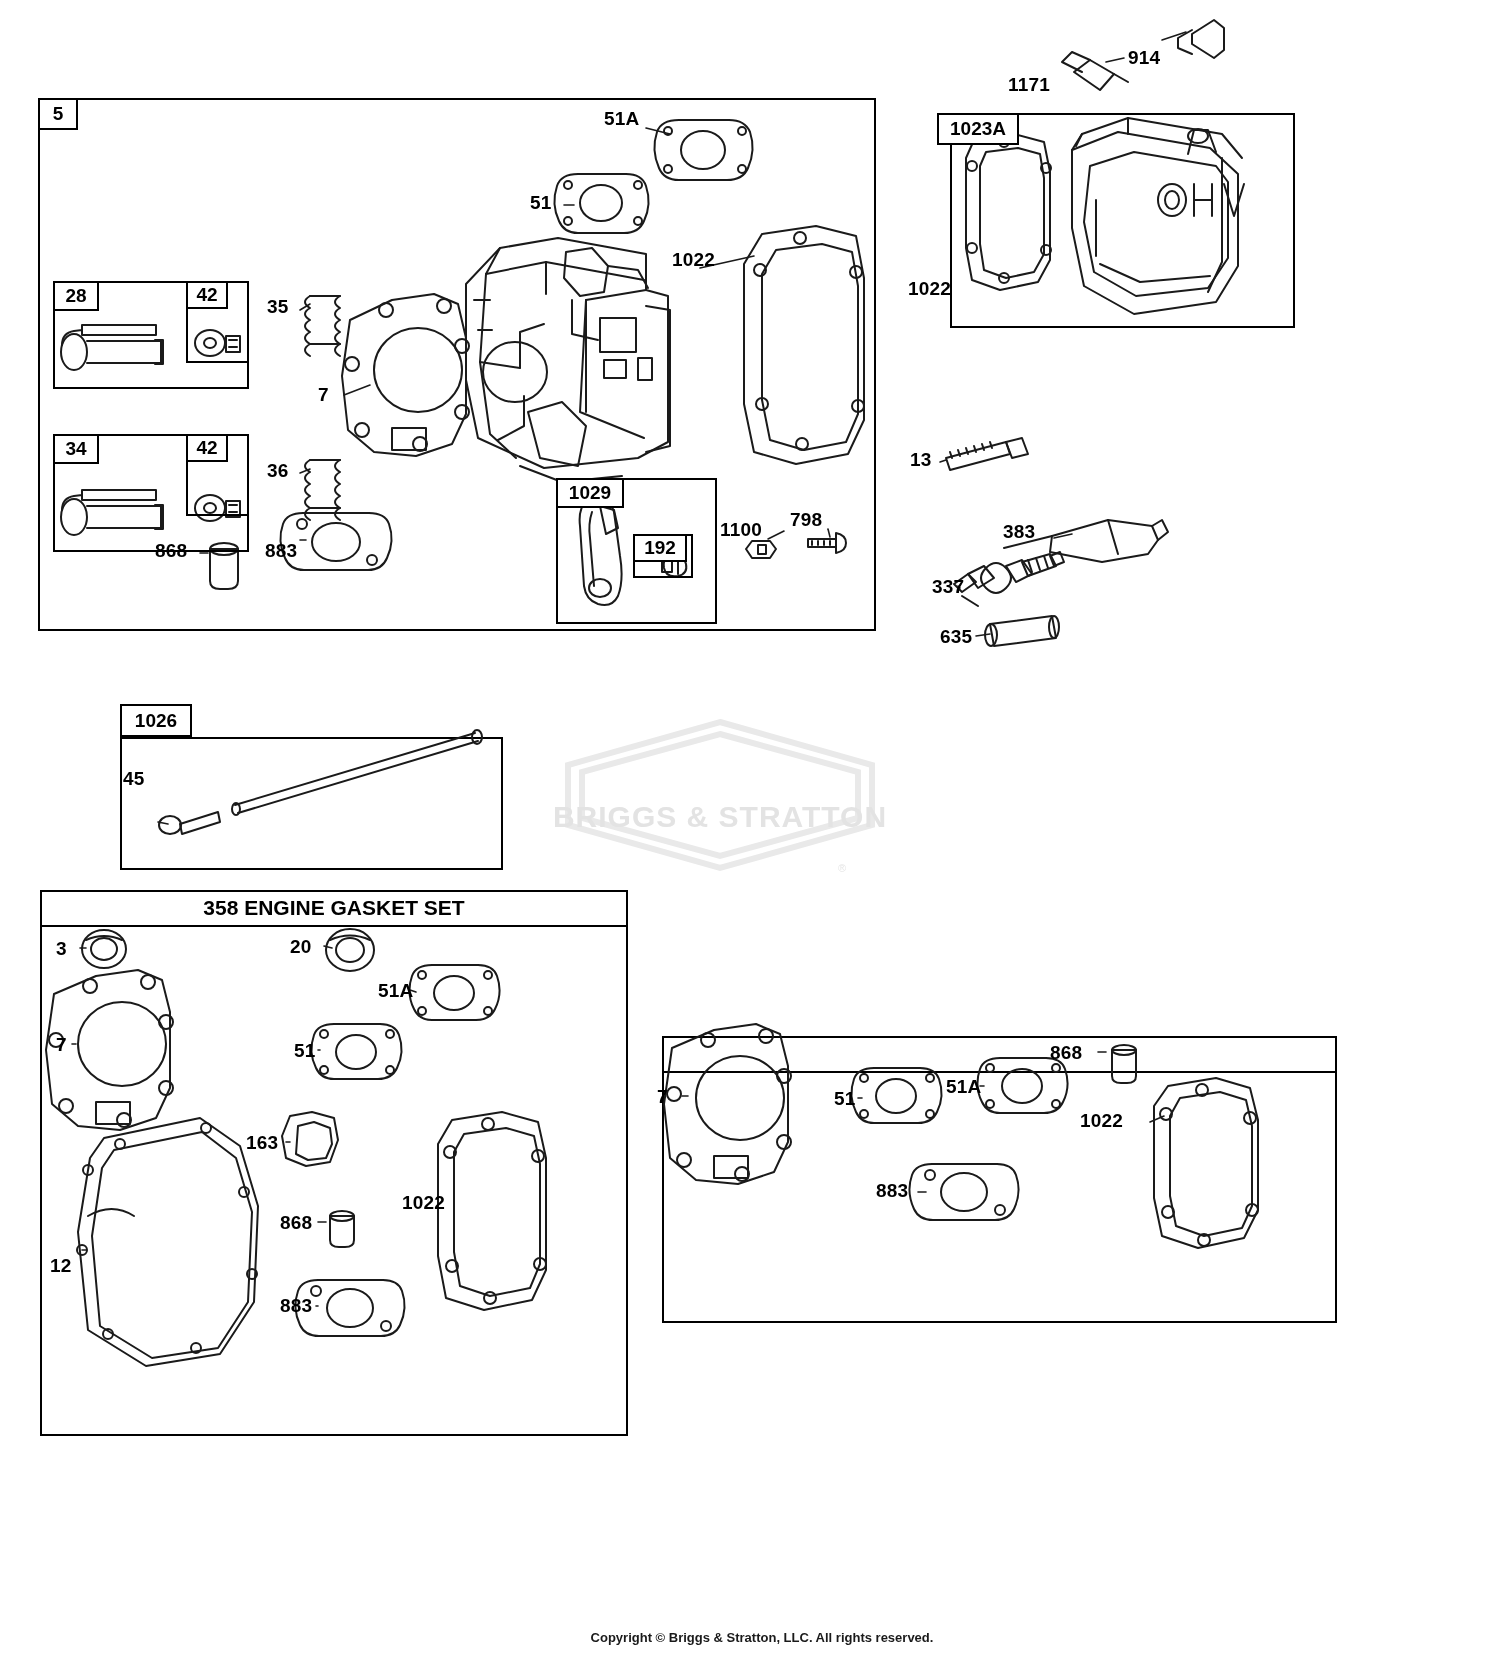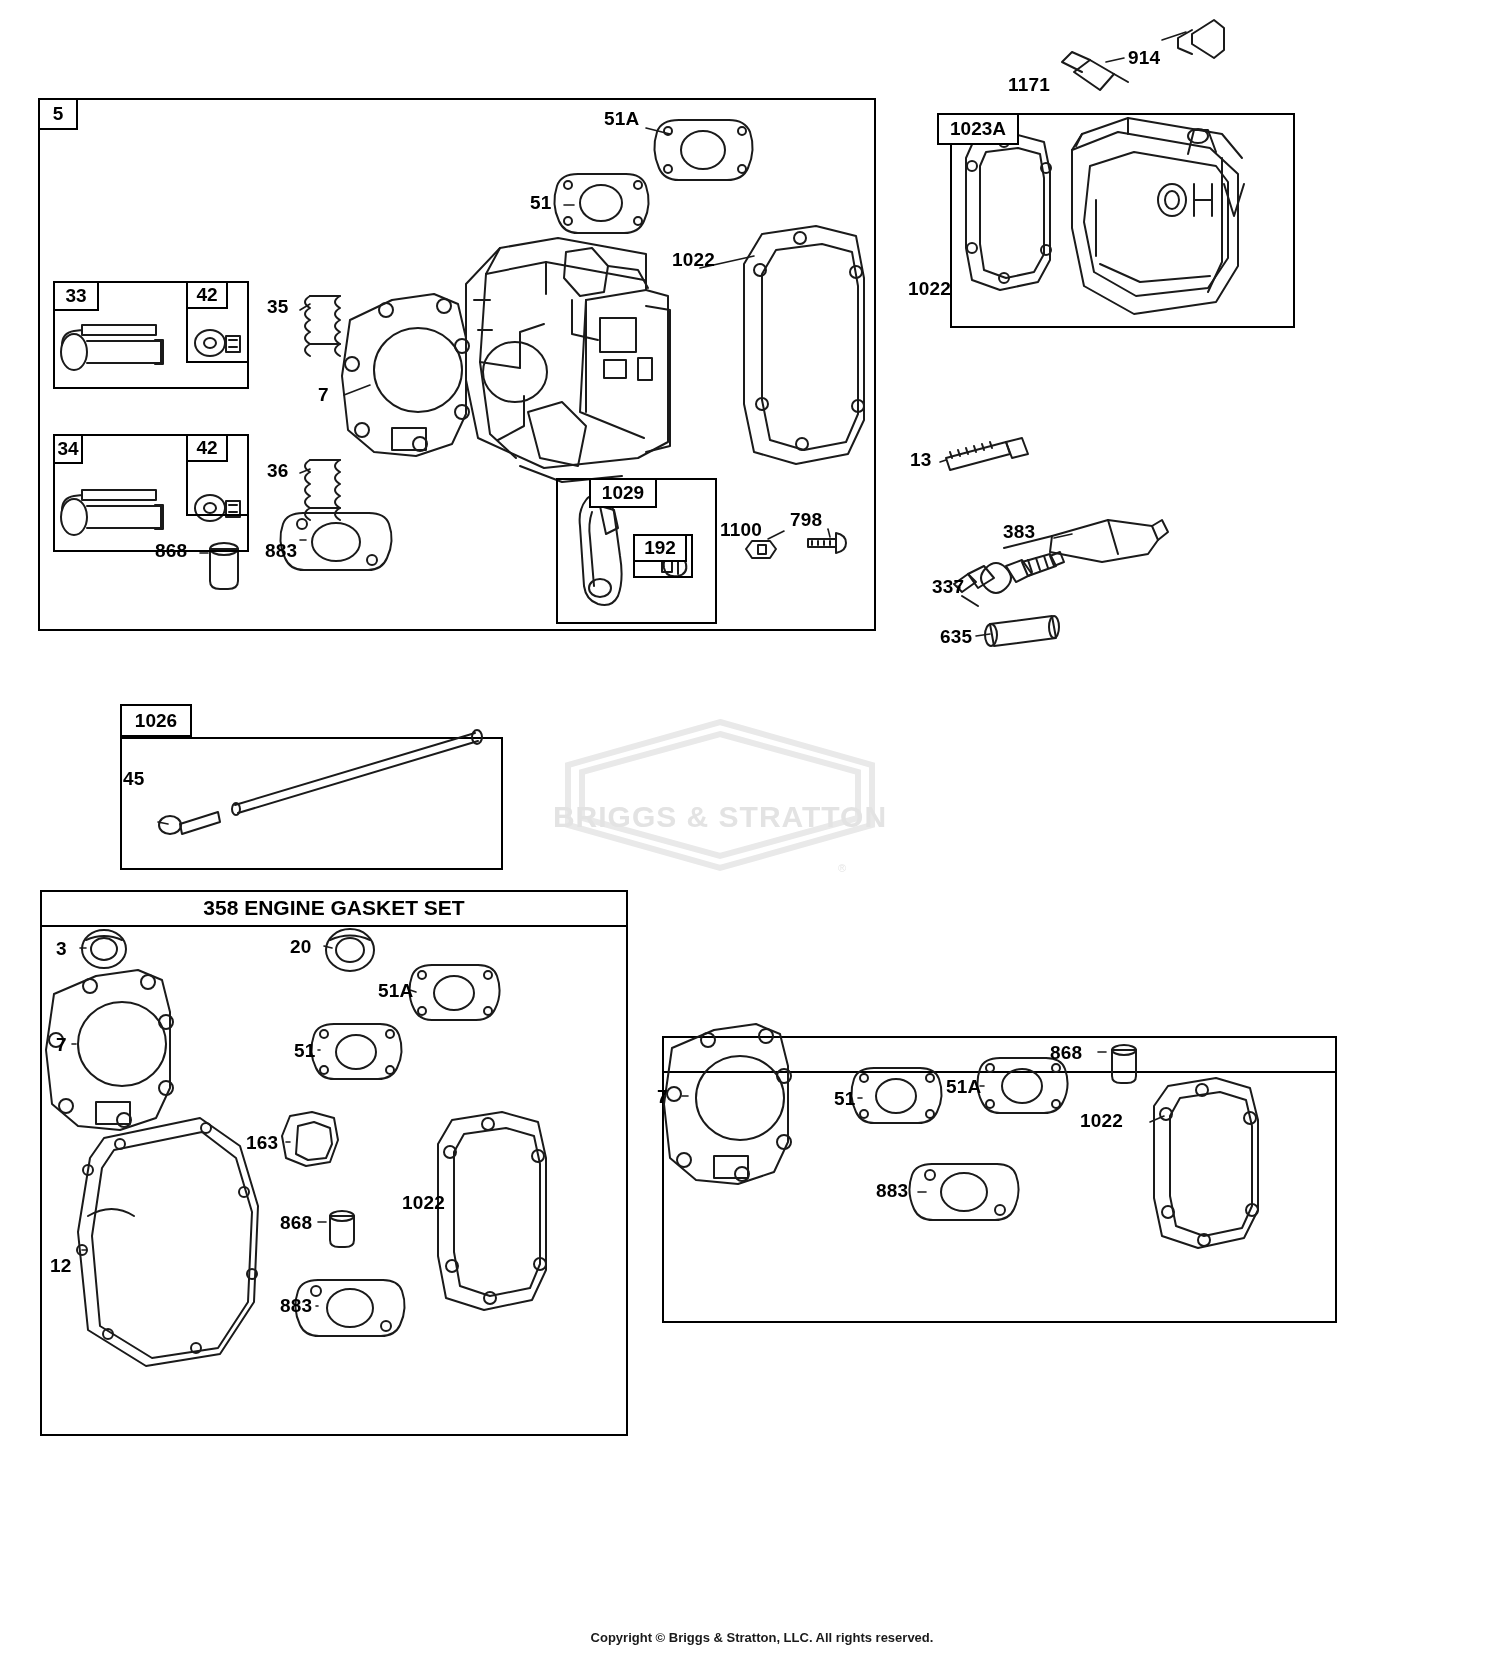--- a/index.html
+++ b/index.html
@@ -522,38 +522,38 @@
       </g>
     </g>
   </svg>
 
   <div class="boxlabel" style="left:38px; top:98px; width:40px; height:32px;">5</div>
 
   <div class="label" style="left:604px; top:108px;">51A</div>
   <div class="label" style="left:530px; top:192px;">51</div>
   <div class="label" style="left:672px; top:249px;">1022</div>
 
-  <div class="boxlabel" style="left:53px; top:281px; width:46px; height:30px;">33</div>
-  <div class="boxlabel" style="left:53px; top:434px; width:30px; height:30px;">34</div>
+  <div class="boxlabel" style="left:53px; top:281px; width:46px; height:30px;">28</div>
+  <div class="boxlabel" style="left:53px; top:434px; width:46px; height:30px;">34</div>
 
   <div class="panel" style="left:53px; top:281px; width:196px; height:108px;"></div>
   <div class="panel" style="left:53px; top:434px; width:196px; height:118px;"></div>
   <div class="panel" style="left:186px; top:281px; width:63px; height:82px;"></div>
   <div class="panel" style="left:186px; top:434px; width:63px; height:82px;"></div>
   <div class="boxlabel" style="left:186px; top:281px; width:42px; height:28px;">42</div>
   <div class="boxlabel" style="left:186px; top:434px; width:42px; height:28px;">42</div>
 
   <div class="label" style="left:267px; top:296px;">35</div>
   <div class="label" style="left:267px; top:460px;">36</div>
   <div class="label" style="left:318px; top:384px;">7</div>
   <div class="label" style="left:155px; top:540px;">868</div>
   <div class="label" style="left:265px; top:540px;">883</div>
 
   <div class="panel" style="left:556px; top:478px; width:161px; height:146px;"></div>
-  <div class="boxlabel" style="left:556px; top:478px; width:68px; height:30px;margin-left:33px;">1029</div>
+  <div class="boxlabel" style="left:556px; top:478px; width:68px; height:30px;">1029</div>
   <div class="panel" style="left:633px; top:534px; width:60px; height:44px;"></div>
   <div class="boxlabel" style="left:633px; top:534px; width:54px; height:28px;">192</div>
 
   <div class="label" style="left:720px; top:519px;">1100</div>
   <div class="label" style="left:790px; top:509px;">798</div>
 
   <div class="label" style="left:1128px; top:47px;">914</div>
   <div class="label" style="left:1008px; top:74px;">1171</div>
   <div class="boxlabel" style="left:900px; top:113px; width:82px; height:32px;margin-left:37px;">1023A</div>
   <div class="label" style="left:908px; top:278px;">1022</div>

